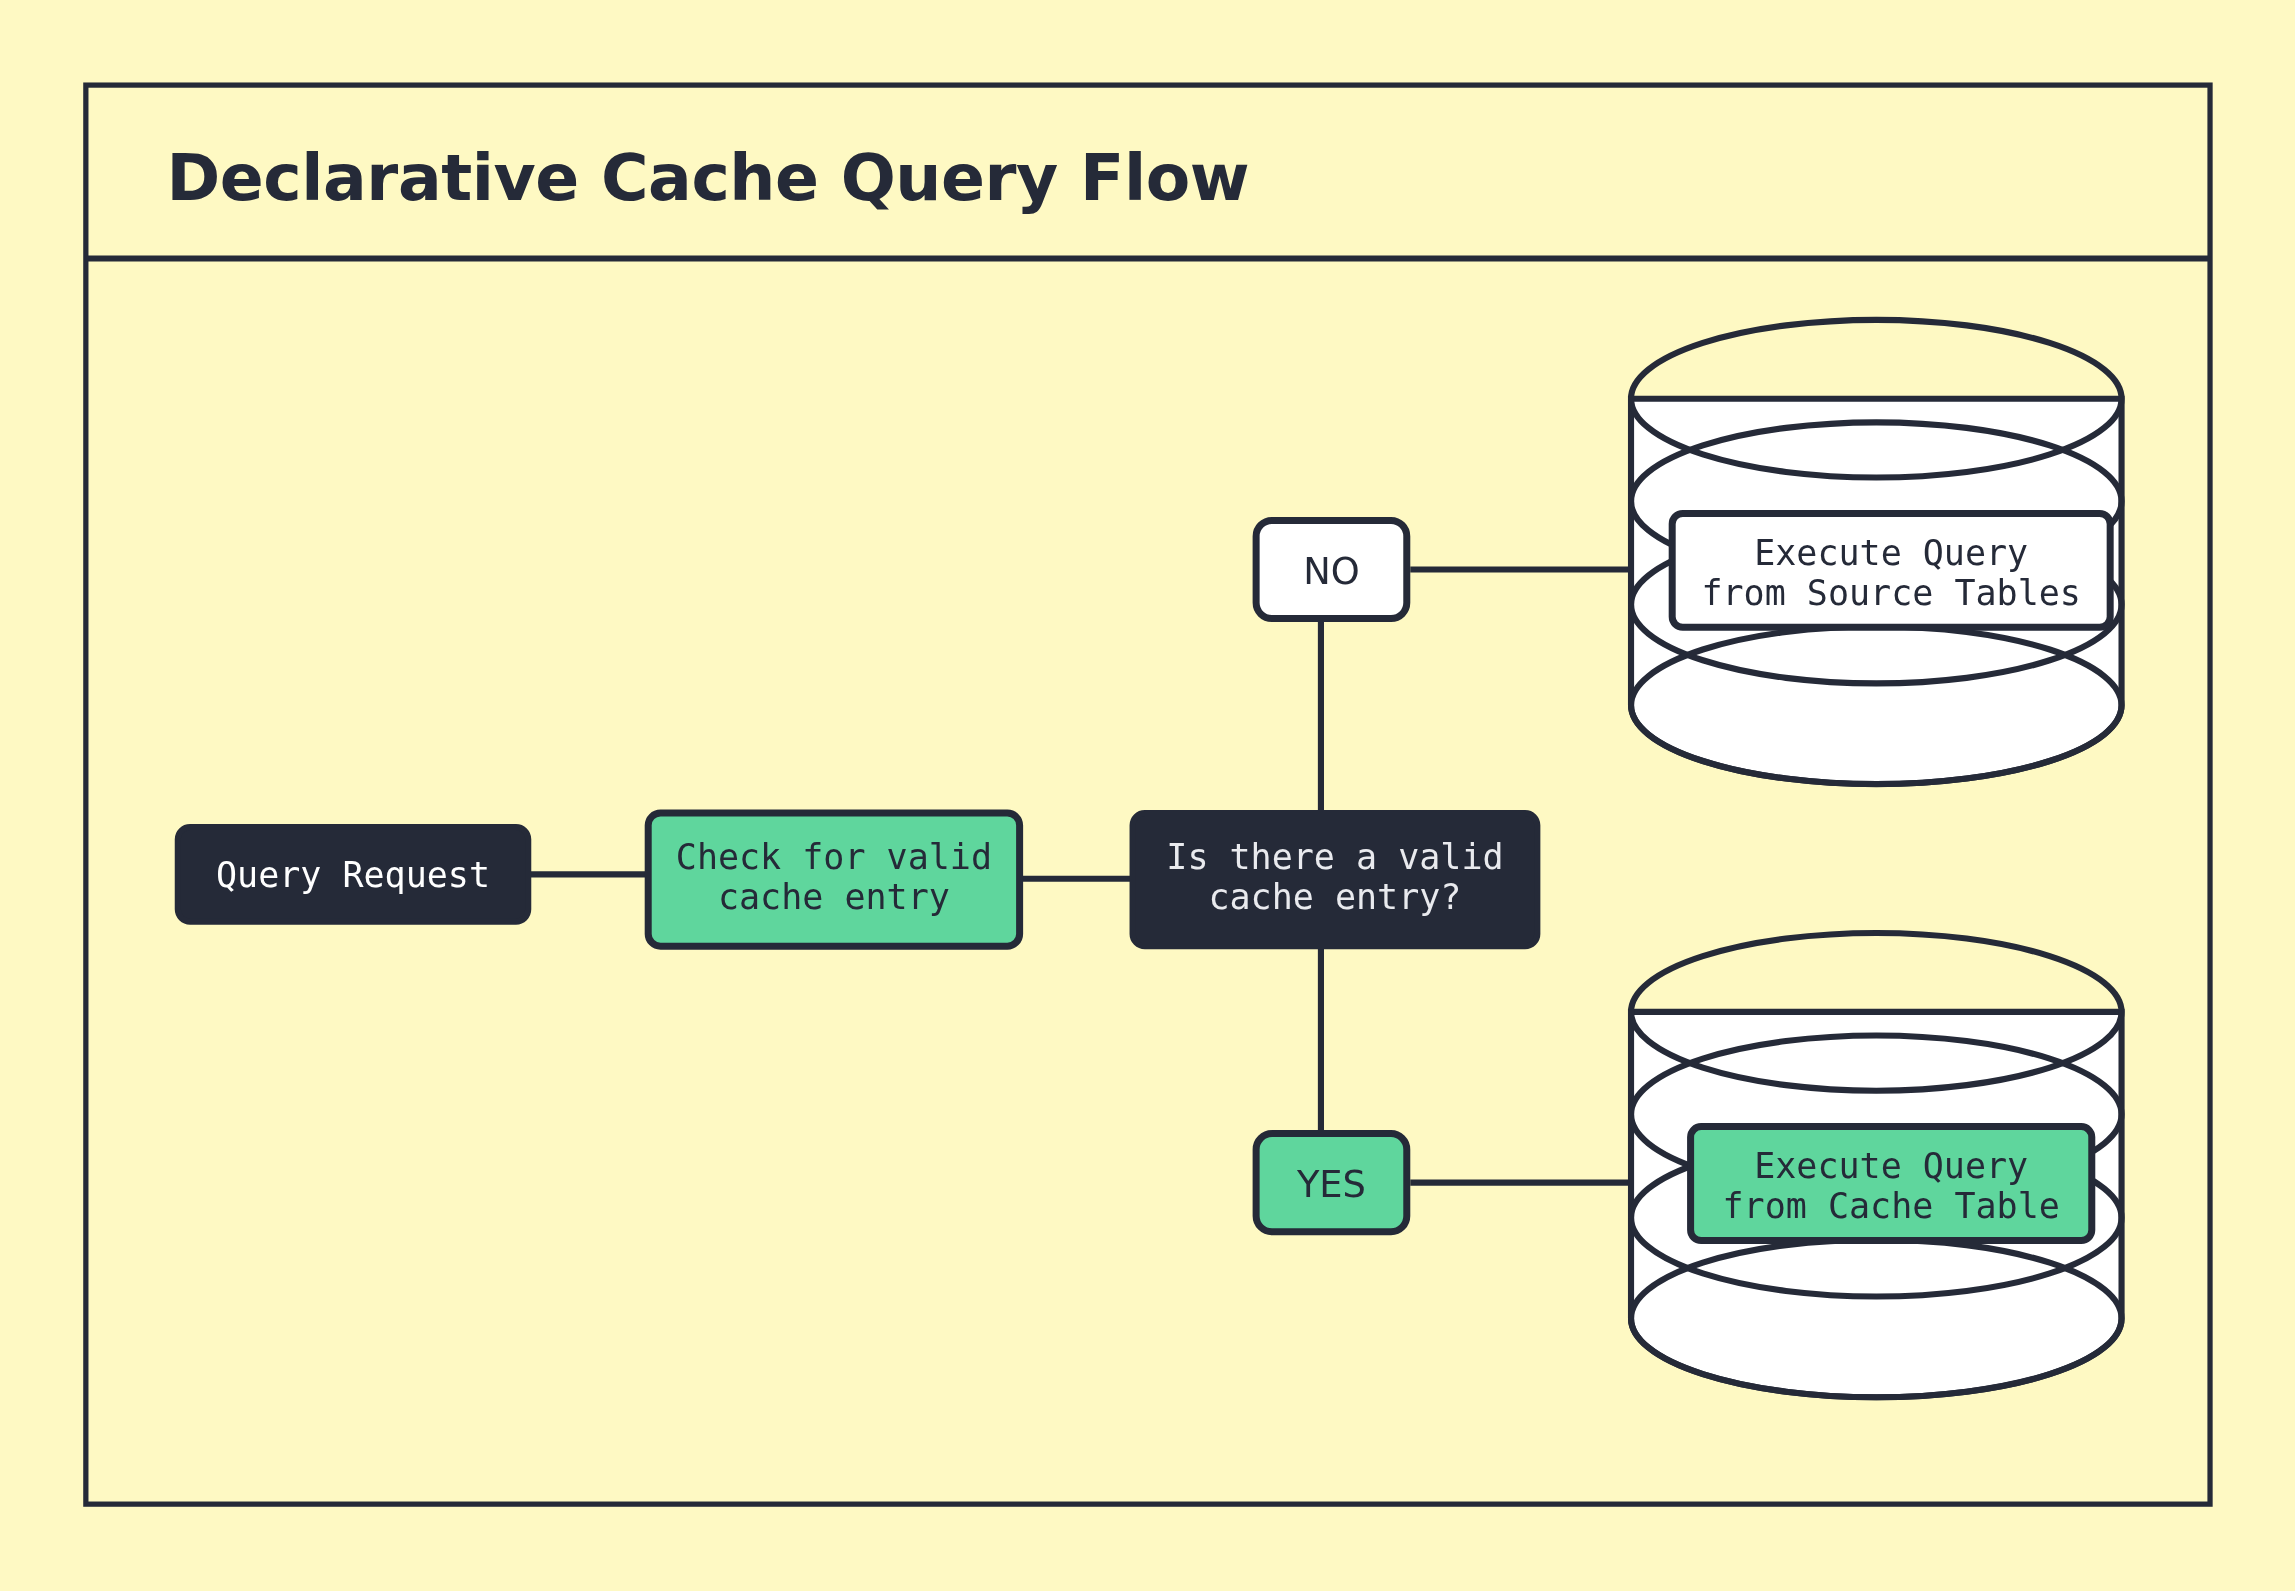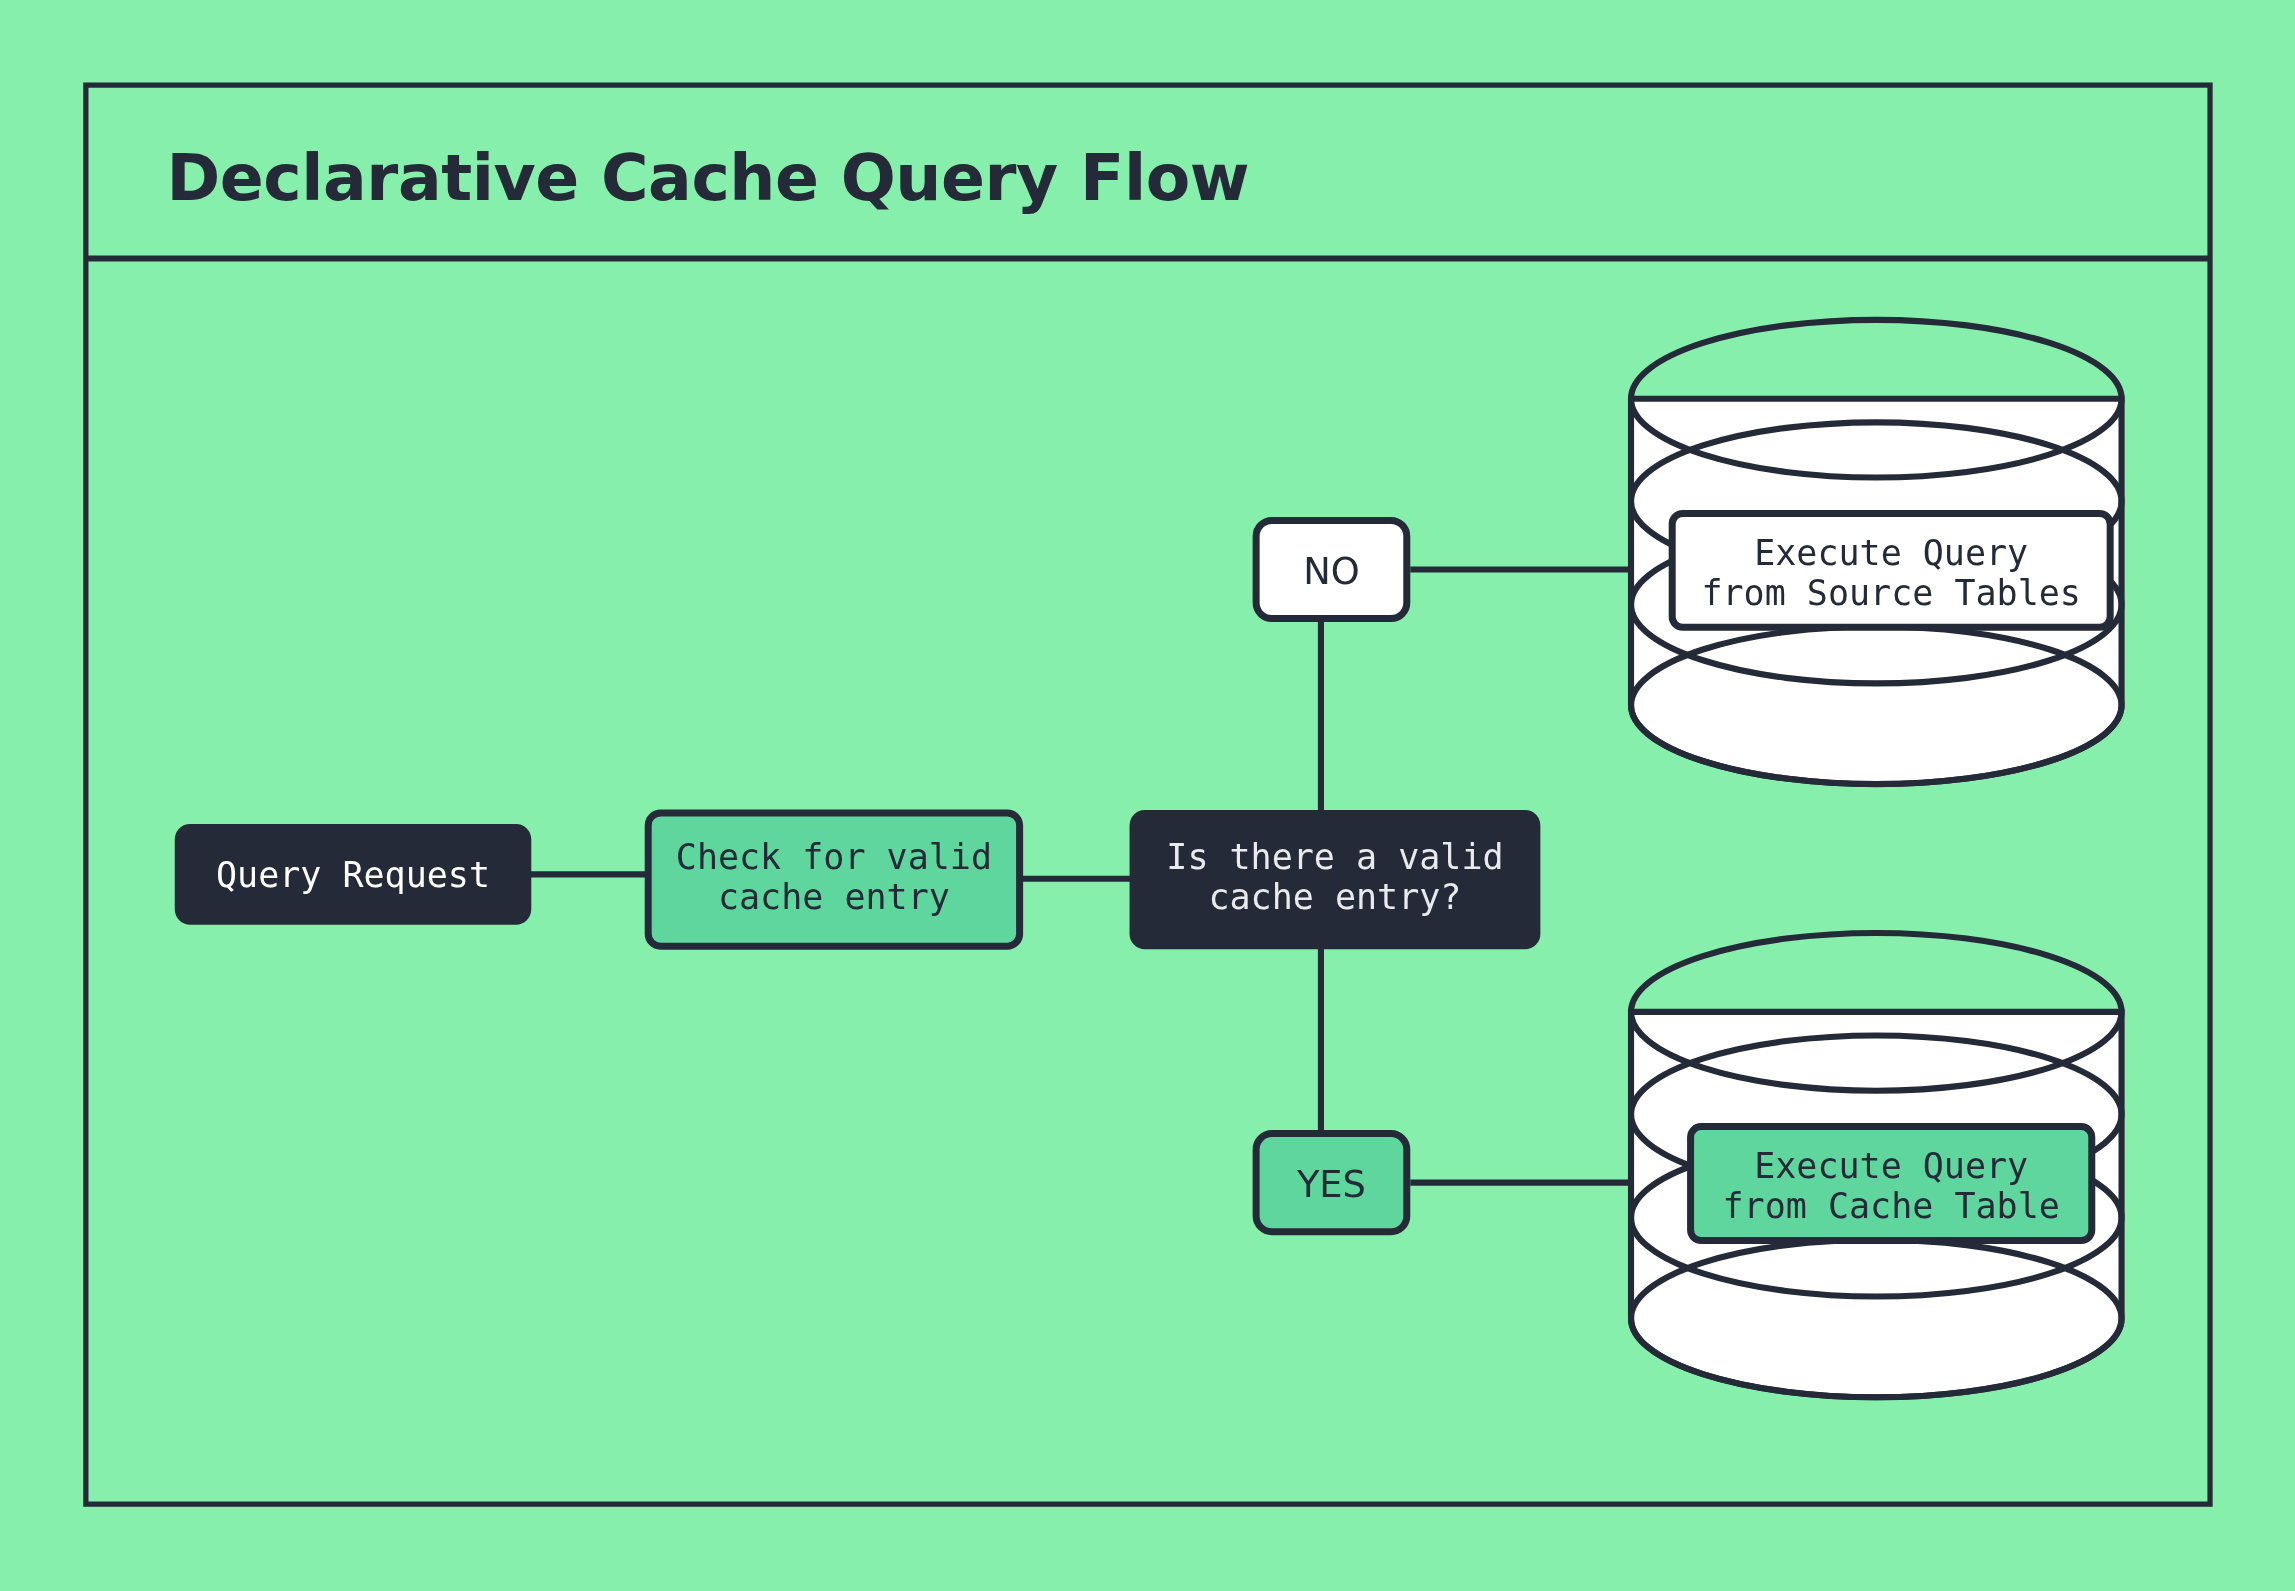--- a/index.html
+++ b/index.html
@@ -10,21 +10,21 @@
   body {
     width: 2295px;
     height: 1591px;
     font-family: "Liberation Sans", sans-serif;
     overflow: hidden;
   }
   #stage {
     position: relative;
     width: 2295px;
     height: 1591px;
-    background: #86efac;
+    background: #fef9c3;
   }
   #diagram-svg {
     position: absolute;
     top: 0;
     left: 0;
     width: 2295px;
     height: 1591px;
     display: block;
   }
   .frame-rect {

